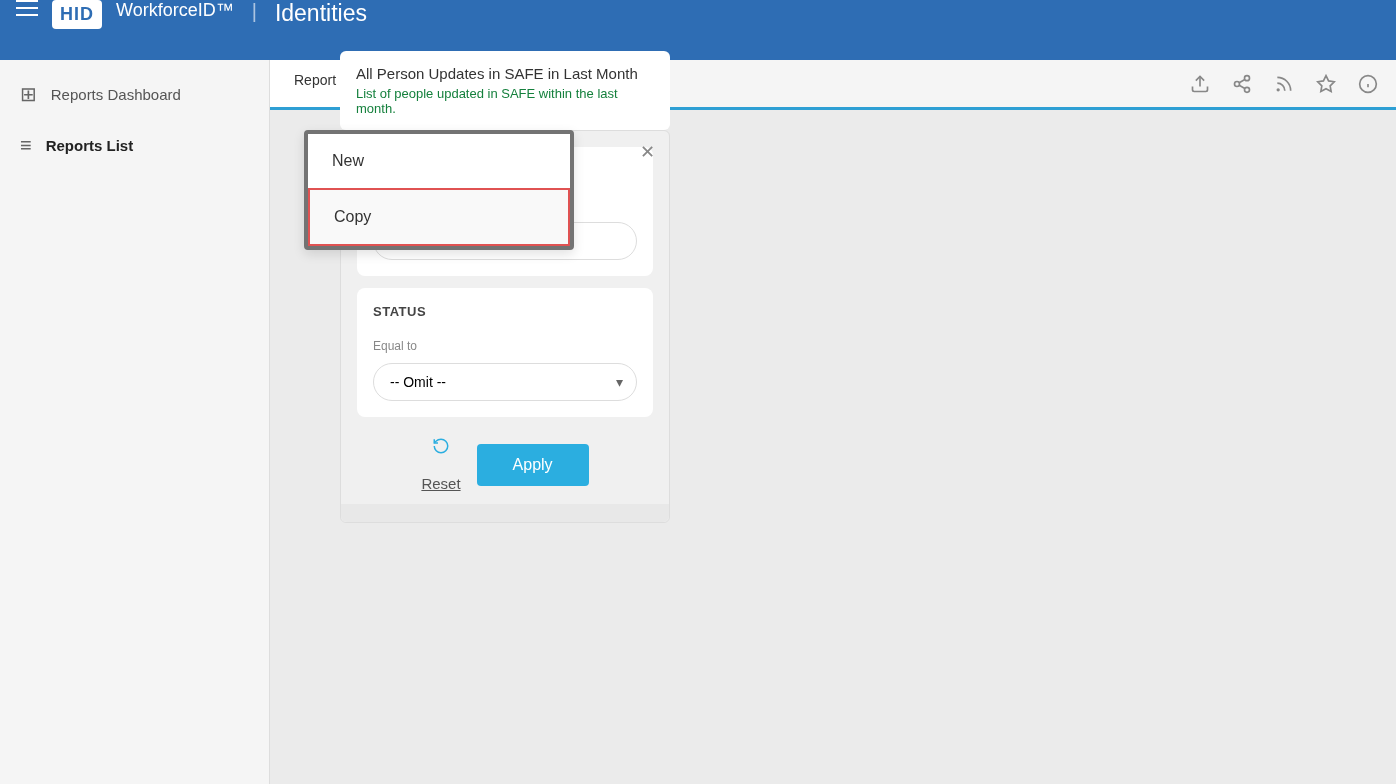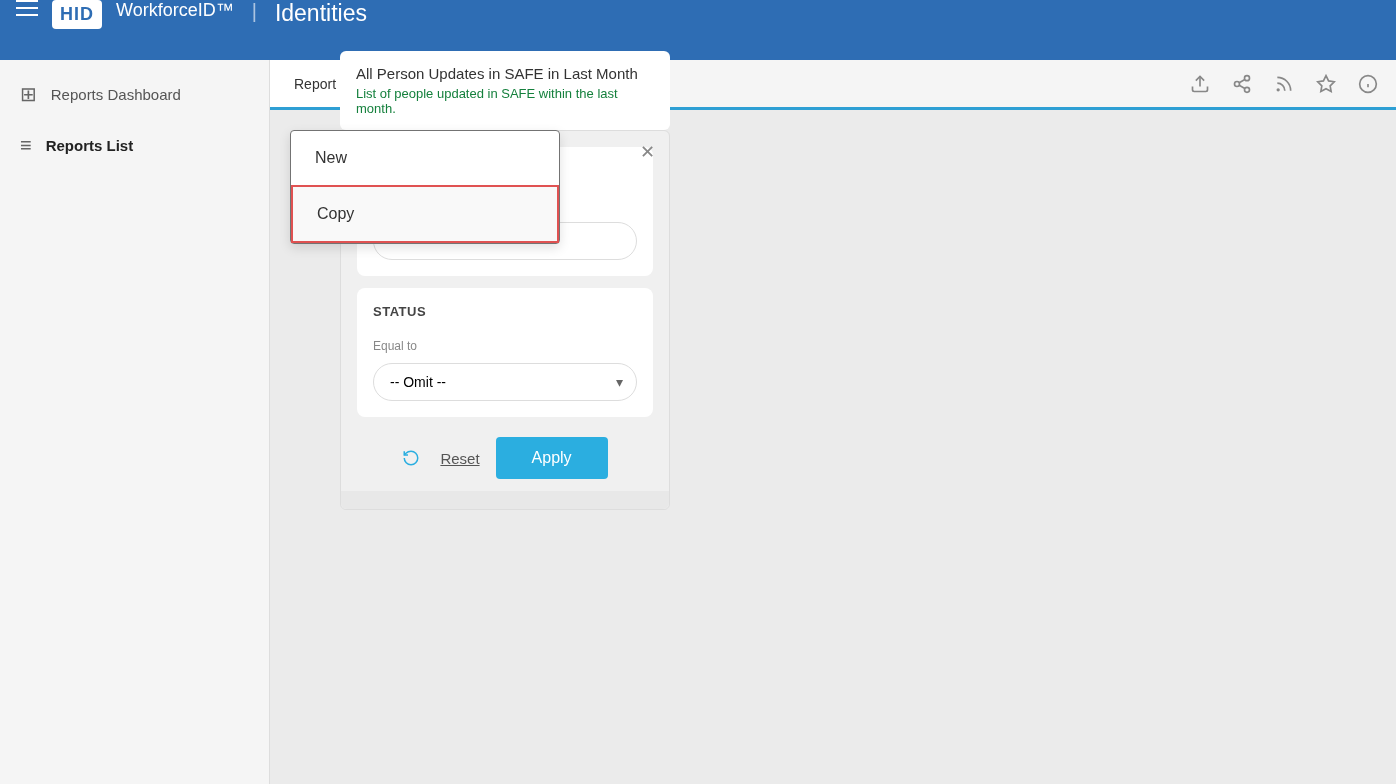--- a/index.html
+++ b/index.html
@@ -85,23 +85,22 @@
 
     
     .tab-bar {
       background: #f5f5f5;
       border-bottom: 3px solid #2e9fd4;
       display: flex;
       align-items: stretch;
       height: 50px;
     }
     .tab {
-      padding: 0 24px;
-      display: flex;
-      align-items: center;
+      padding: 12px 24px;
+      display: flex;
       font-size: 14px;
       color: #555;
       cursor: pointer;
       border-right: 1px solid #8b5cf6;
     }
     .tab.active {
       background: white;
       color: #333;
       font-weight: 500;
     }
@@ -127,23 +126,23 @@
     
     .content-area {
       padding: 20px;
       position: relative;
     }
 
     
     .dropdown-menu {
       position: absolute;
       top: 20px;
-      left: 20px;
-      background: white;
-      border: 1px solid #737373;
+      left: 34px;
+      background: white;
+      border: 4px solid #737373;
       border-radius: 4px;
       box-shadow: 0 4px 12px rgba(0,0,0,0.12);
       z-index: 100;
       min-width: 270px;
     }
     .dropdown-item {
       padding: 18px 24px;
       font-size: 16px;
       color: #333;
       cursor: pointer;
@@ -235,20 +234,21 @@
     .btn-reset {
       background: none;
       border: none;
       color: #555;
       font-size: 15px;
       cursor: pointer;
       display: flex;
       align-items: center;
       gap: 20px;
       text-decoration: underline;
+      flex-direction: column;
     }
     .btn-apply {
       background: #2baee0;
       color: white;
       border: none;
       padding: 12px 36px;
       border-radius: 4px;
       font-size: 16px;
       cursor: pointer;
       font-weight: 500;

